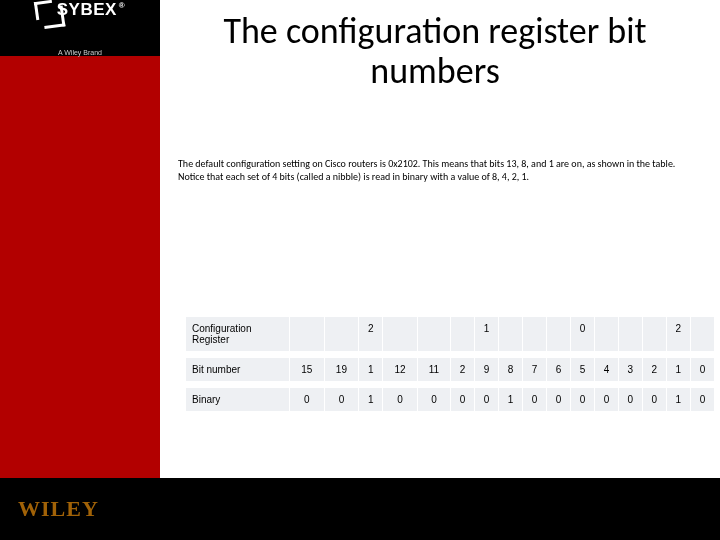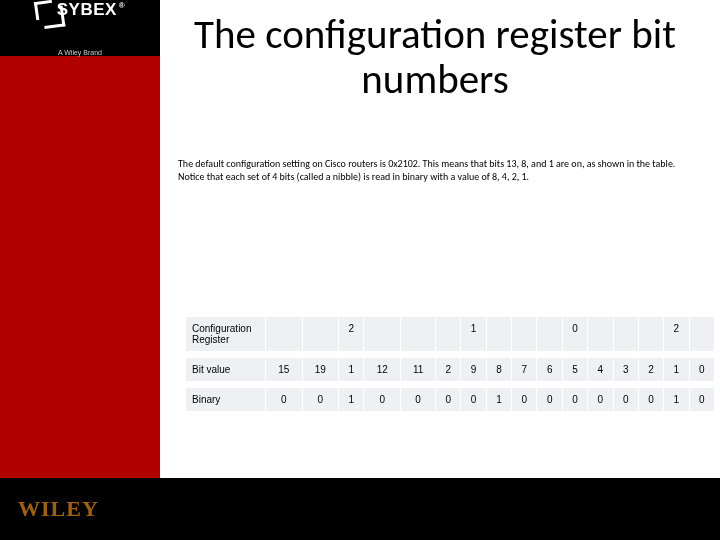--- a/index.html
+++ b/index.html
@@ -91,21 +91,21 @@
       color: #a16207;
       font-size: 22px;
       font-weight: bold;
       letter-spacing: 1px;
     }
     .title {
       position: absolute;
       left: 170px;
       top: 12px;
       width: 530px;
-      font-size: 41px;
+      font-size: 36px;
       font-weight: 400;
       line-height: 1.1;
       color: #000;
       text-align: center;
     }
     .body-text {
       position: absolute;
       left: 178px;
       top: 158px;
       width: 510px;
@@ -127,21 +127,21 @@
       padding: 6px 3px;
       text-align: center;
       border: 1px solid #fff;
       background: #f4f6f8;
     }
     .config-table tr:nth-child(odd) td {
       background: #eef0f3;
     }
     .config-table td.label {
       text-align: left;
-      width: 80px;
+      width: 104px;
       padding-left: 6px;
       font-size: 10px;
     }
     .config-table .spacer-row td {
       height: 6px;
       padding: 0;
       background: #fff;
     }
     .config-table .hex-row td {
       height: 32px;
@@ -183,21 +183,21 @@
         <td></td>
         <td></td>
         <td></td>
         <td>2</td>
         <td></td>
       </tr>
       <tr class="spacer-row">
         <td colspan="17"></td>
       </tr>
       <tr>
-        <td class="label">Bit value</td>
+        <td class="label">Bit number</td>
         <td>15</td>
         <td>19</td>
         <td>1</td>
         <td>12</td>
         <td>11</td>
         <td>2</td>
         <td>9</td>
         <td>8</td>
         <td>7</td>
         <td>6</td>

